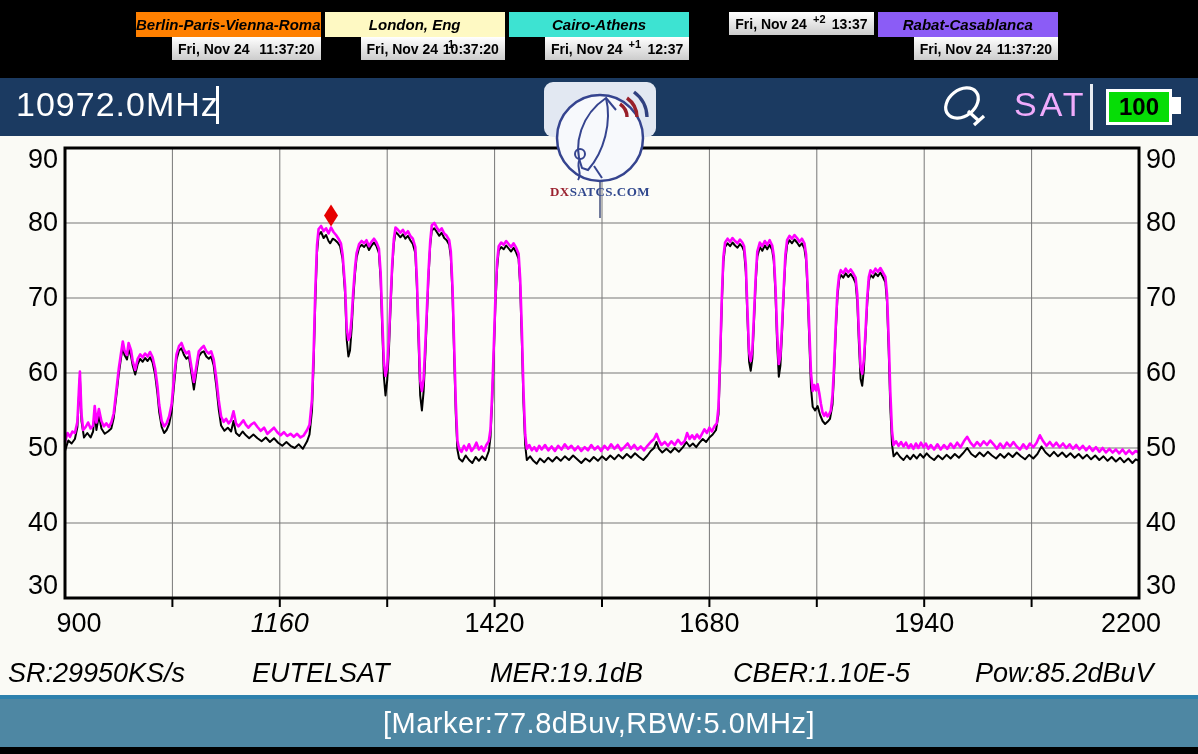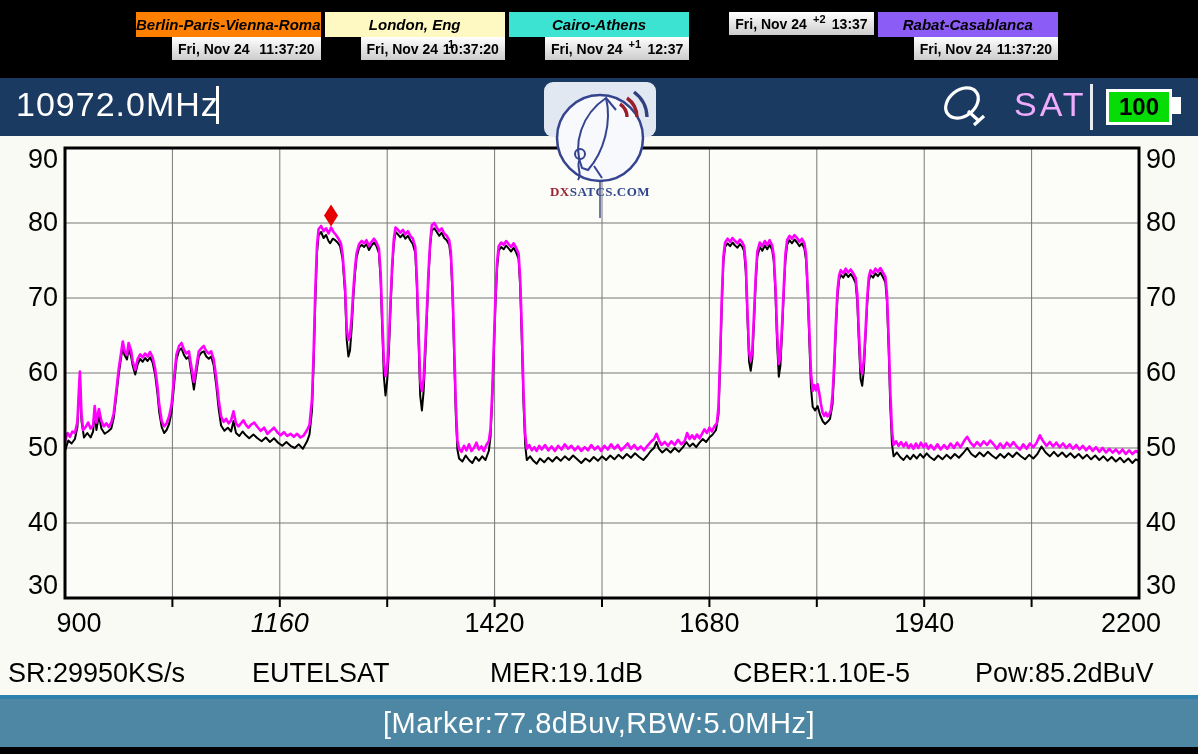--- a/index.html
+++ b/index.html
@@ -34,21 +34,21 @@
             font-family:"Liberation Serif",serif;font-weight:bold;font-size:13px;letter-spacing:.5px;z-index:7;}
   .logotext .dx{color:#9B2230;}
   .logotext .rest{color:#31488E;}
   
   #plot{position:absolute;left:0;top:140px;z-index:1;}
   .axis-label{position:absolute;color:#000;font-size:27px;z-index:2;}
   .ylab-l{width:46px;text-align:right;left:12px;}
   .ylab-r{width:60px;text-align:left;left:1146px;}
   .xlab{width:110px;text-align:center;top:608px;}
   
-  .status{position:absolute;top:658px;height:32px;color:#000;font-size:27px;z-index:2;white-space:nowrap;}
+  .status{position:absolute;top:658px;height:32px;color:#000;font-size:27px;z-index:2;white-space:nowrap;font-style:italic;}
   
   .markerbar{position:absolute;left:0;top:695px;width:1198px;height:52px;background:#4E87A3;
              border-top:4px solid #2E81AD;box-sizing:border-box;z-index:3;
              display:flex;align-items:center;justify-content:center;}
   .markerbar .mtext{color:#FFF;font-size:29px;letter-spacing:.5px;}
   .bottomstrip{position:absolute;left:0;top:747px;width:1198px;height:7px;background:#000;z-index:3;}
 </style>
 </head>
 <body>
 

